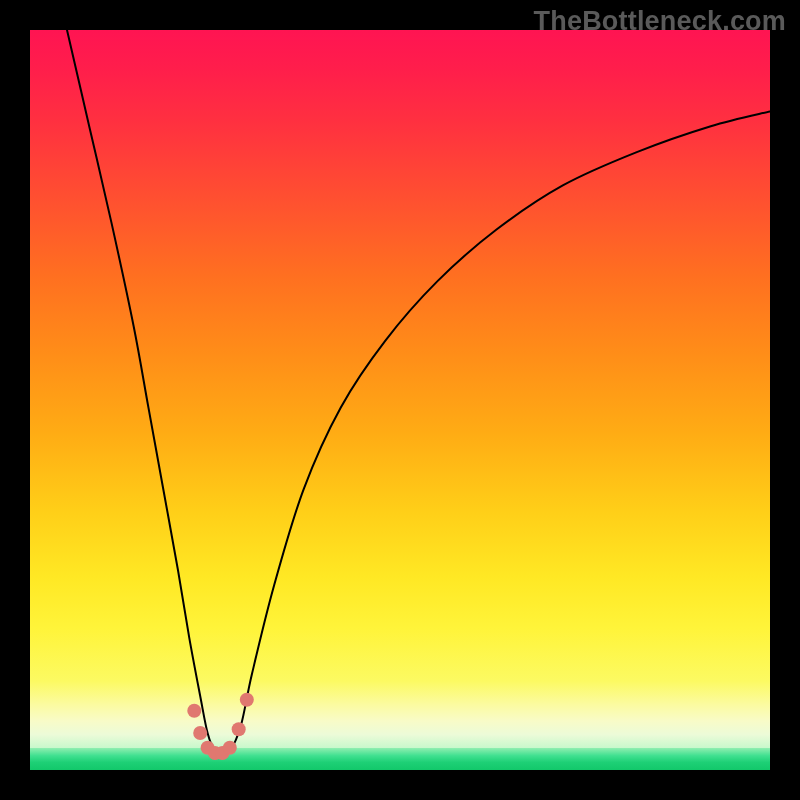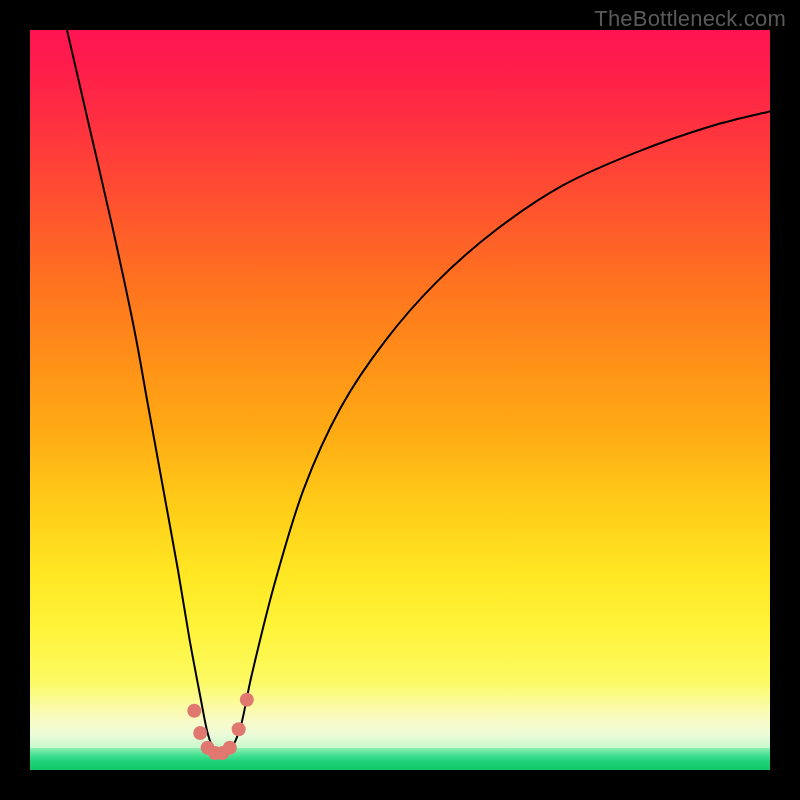--- a/index.html
+++ b/index.html
@@ -72,23 +72,23 @@
     position: absolute;
     left: 0; top: 0;
     width: 100%;
     height: 100%;
   }
   .watermark {
     position: absolute;
     top: 6px;
     right: 14px;
     color: #5a5a5a;
-    font-size: 22px;
+    font-size: 27px;
     letter-spacing: 0.2px;
-    font-weight: 400;
+    font-weight: 700;
     user-select: none;
   }
 </style>
 </head>
 <body>
 
 <div class="frame">
   <div class="watermark">TheBottleneck.com</div>
 
   <div class="plot-area">

